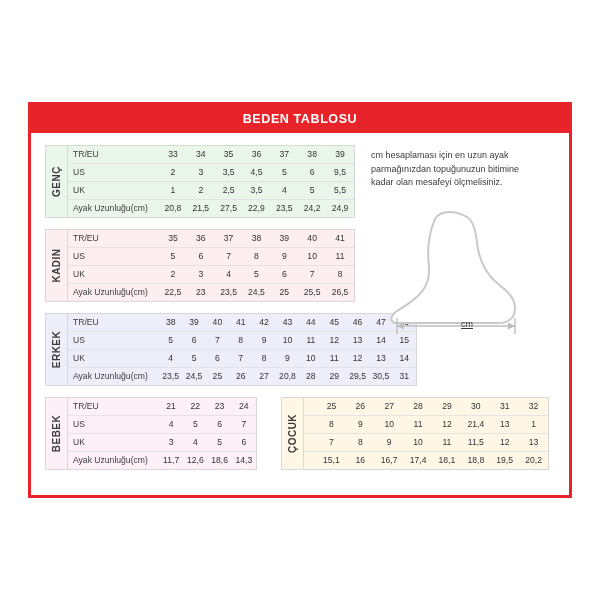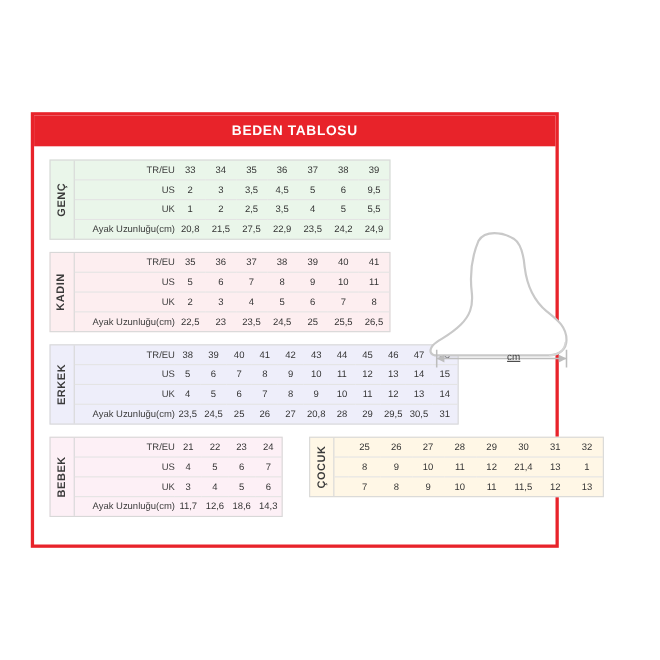--- a/index.html
+++ b/index.html
@@ -18,21 +18,21 @@
     width: 600px;
     height: 600px;
     background: #ffffff;
     overflow: hidden;
   }
   
   .card {
     position: absolute;
     left: 28px;
     top: 102px;
-    width: 480px;
+    width: 544px;
     height: 396px;
     background: #ffffff;
     border: 3px solid #e8232a;
     box-sizing: border-box;
   }
   .title-bar {
     position: absolute;
     left: 0;
     top: 0;
     width: 100%;
@@ -90,21 +90,21 @@
   table.sz td {
     font-size: 8.6px;
     color: #333333;
     text-align: center;
     padding: 2px 0 2px 0;
     height: 13px;
     line-height: 11px;
     white-space: nowrap;
   }
   table.sz td.rowhead {
-    text-align: right;
+    text-align: left;
     padding-left: 5px;
     color: #3c3c3c;
     width: 86px;
   }
   table.sz tr + tr td {
     border-top: 1px solid #e4e4e4;
   }
 
   
   .t-genc  { background: #eaf6ea; }
@@ -403,24 +403,36 @@
             <td class="rowhead" style="width:8px"></td>
             <td>7</td>
             <td>8</td>
             <td>9</td>
             <td>10</td>
             <td>11</td>
             <td>11,5</td>
             <td>12</td>
             <td>13</td>
           </tr>
+          <tr>
+            <td class="rowhead" style="width:8px"></td>
+            <td>15,1</td>
+            <td>16</td>
+            <td>16,7</td>
+            <td>17,4</td>
+            <td>18,1</td>
+            <td>18,8</td>
+            <td>19,5</td>
+            <td>20,2</td>
+          </tr>
         </tbody>
           </table>
       </div>
 
+      <div class="info">cm hesaplaması için en uzun ayak parmağınızdan topuğunuzun bitimine kadar olan mesafeyi ölçmelisiniz.</div>
 
       <div class="foot-wrap">
         <svg width="162" height="125" viewBox="0 0 162 125">
           <path d="M52 8 C46 22 44 40 46 56 C47 68 44 76 36 84 C28 92 20 96 14 100 C8 104 6 110 12 112 L116 112 C126 112 132 106 132 98 C132 86 124 80 114 72 C102 62 96 48 94 32 C93 20 90 10 84 6 C74 0 58 -2 52 8 Z" fill="#ffffff" stroke="#c9c9c9" stroke-width="2" stroke-linejoin="round"></path>
           <path d="M116 112 C124 112 130 108 131 100" fill="none" stroke="#d6d6d6" stroke-width="1.5"></path>
         </svg>
         <svg width="162" height="22" viewBox="0 0 162 22" style="position:absolute;left:0;top:104px">
           <line x1="14" y1="11" x2="132" y2="11" stroke="#bdbdbd" stroke-width="1.4"></line>
           <polygon points="14,11 21,7.5 21,14.5" fill="#bdbdbd"></polygon>
           <polygon points="132,11 125,7.5 125,14.5" fill="#bdbdbd"></polygon>

